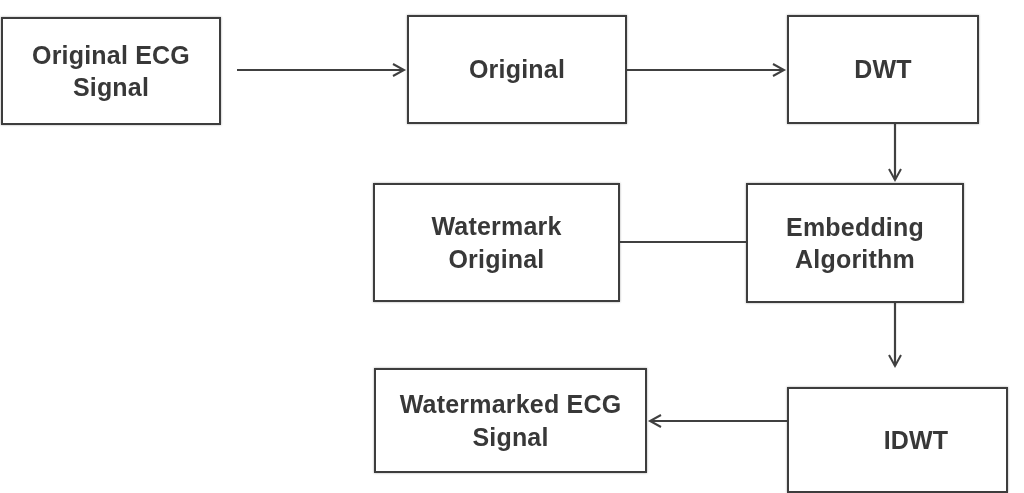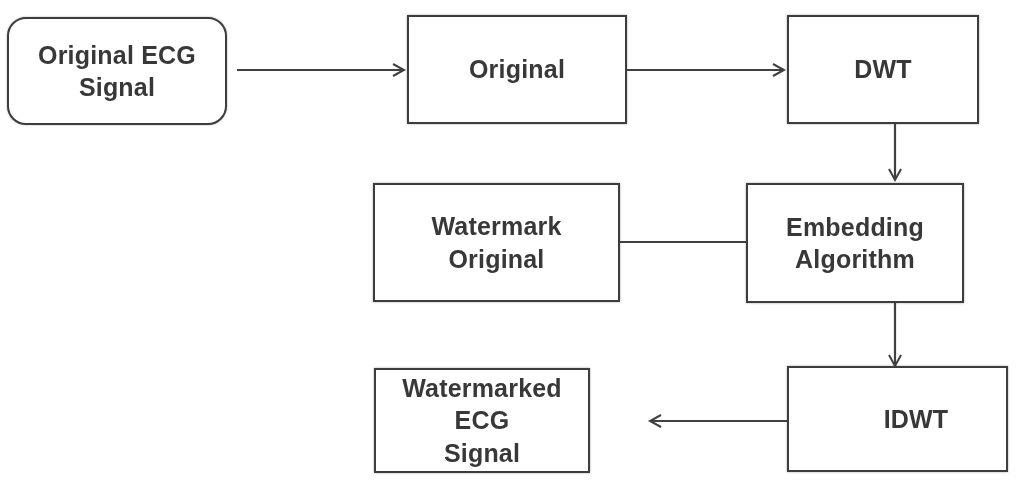--- a/index.html
+++ b/index.html
@@ -35,27 +35,27 @@
     text-align: center;
     color: #383838;
     font-size: 25px;
     font-weight: 700;
     line-height: 1.3;
     letter-spacing: 0.2px;
   }
   .box .label {
     white-space: pre-line;
   }
-  .b-original    { left: 7px;  top: 17px;  width: 220px; height: 108px; border-radius: 19px; }
+  .b-original    { left: 1px;  top: 17px;  width: 220px; height: 108px; }
   .b-segment     { left: 407px; top: 15px;  width: 220px; height: 109px; }
   .b-dwt         { left: 787px; top: 15px;  width: 192px; height: 109px; }
   .b-watermark   { left: 373px; top: 183px; width: 247px; height: 119px; }
   .b-embedding   { left: 746px; top: 183px; width: 218px; height: 120px; }
-  .b-watermarked { left: 374px; top: 368px; width: 216px; height: 105px; }
-  .b-idwt        { left: 787px; top: 366px; width: 221px; height: 106px; padding-left: 37px; }
+  .b-watermarked { left: 374px; top: 368px; width: 273px; height: 105px; }
+  .b-idwt        { left: 787px; top: 387px; width: 221px; height: 106px; padding-left: 37px; }
 </style>
 </head>
 <body>
 
 <div class="stage">
 
   <svg class="arrow-layer" width="1024" height="493" viewBox="0 0 1024 493" xmlns="http://www.w3.org/2000/svg">
     <defs>
       <marker id="ah" markerUnits="userSpaceOnUse" markerWidth="15" markerHeight="16" refX="12" refY="7" orient="auto">
         <path d="M1,1 L12,7 L1,13" fill="none" stroke="#404040" stroke-width="2"></path>

